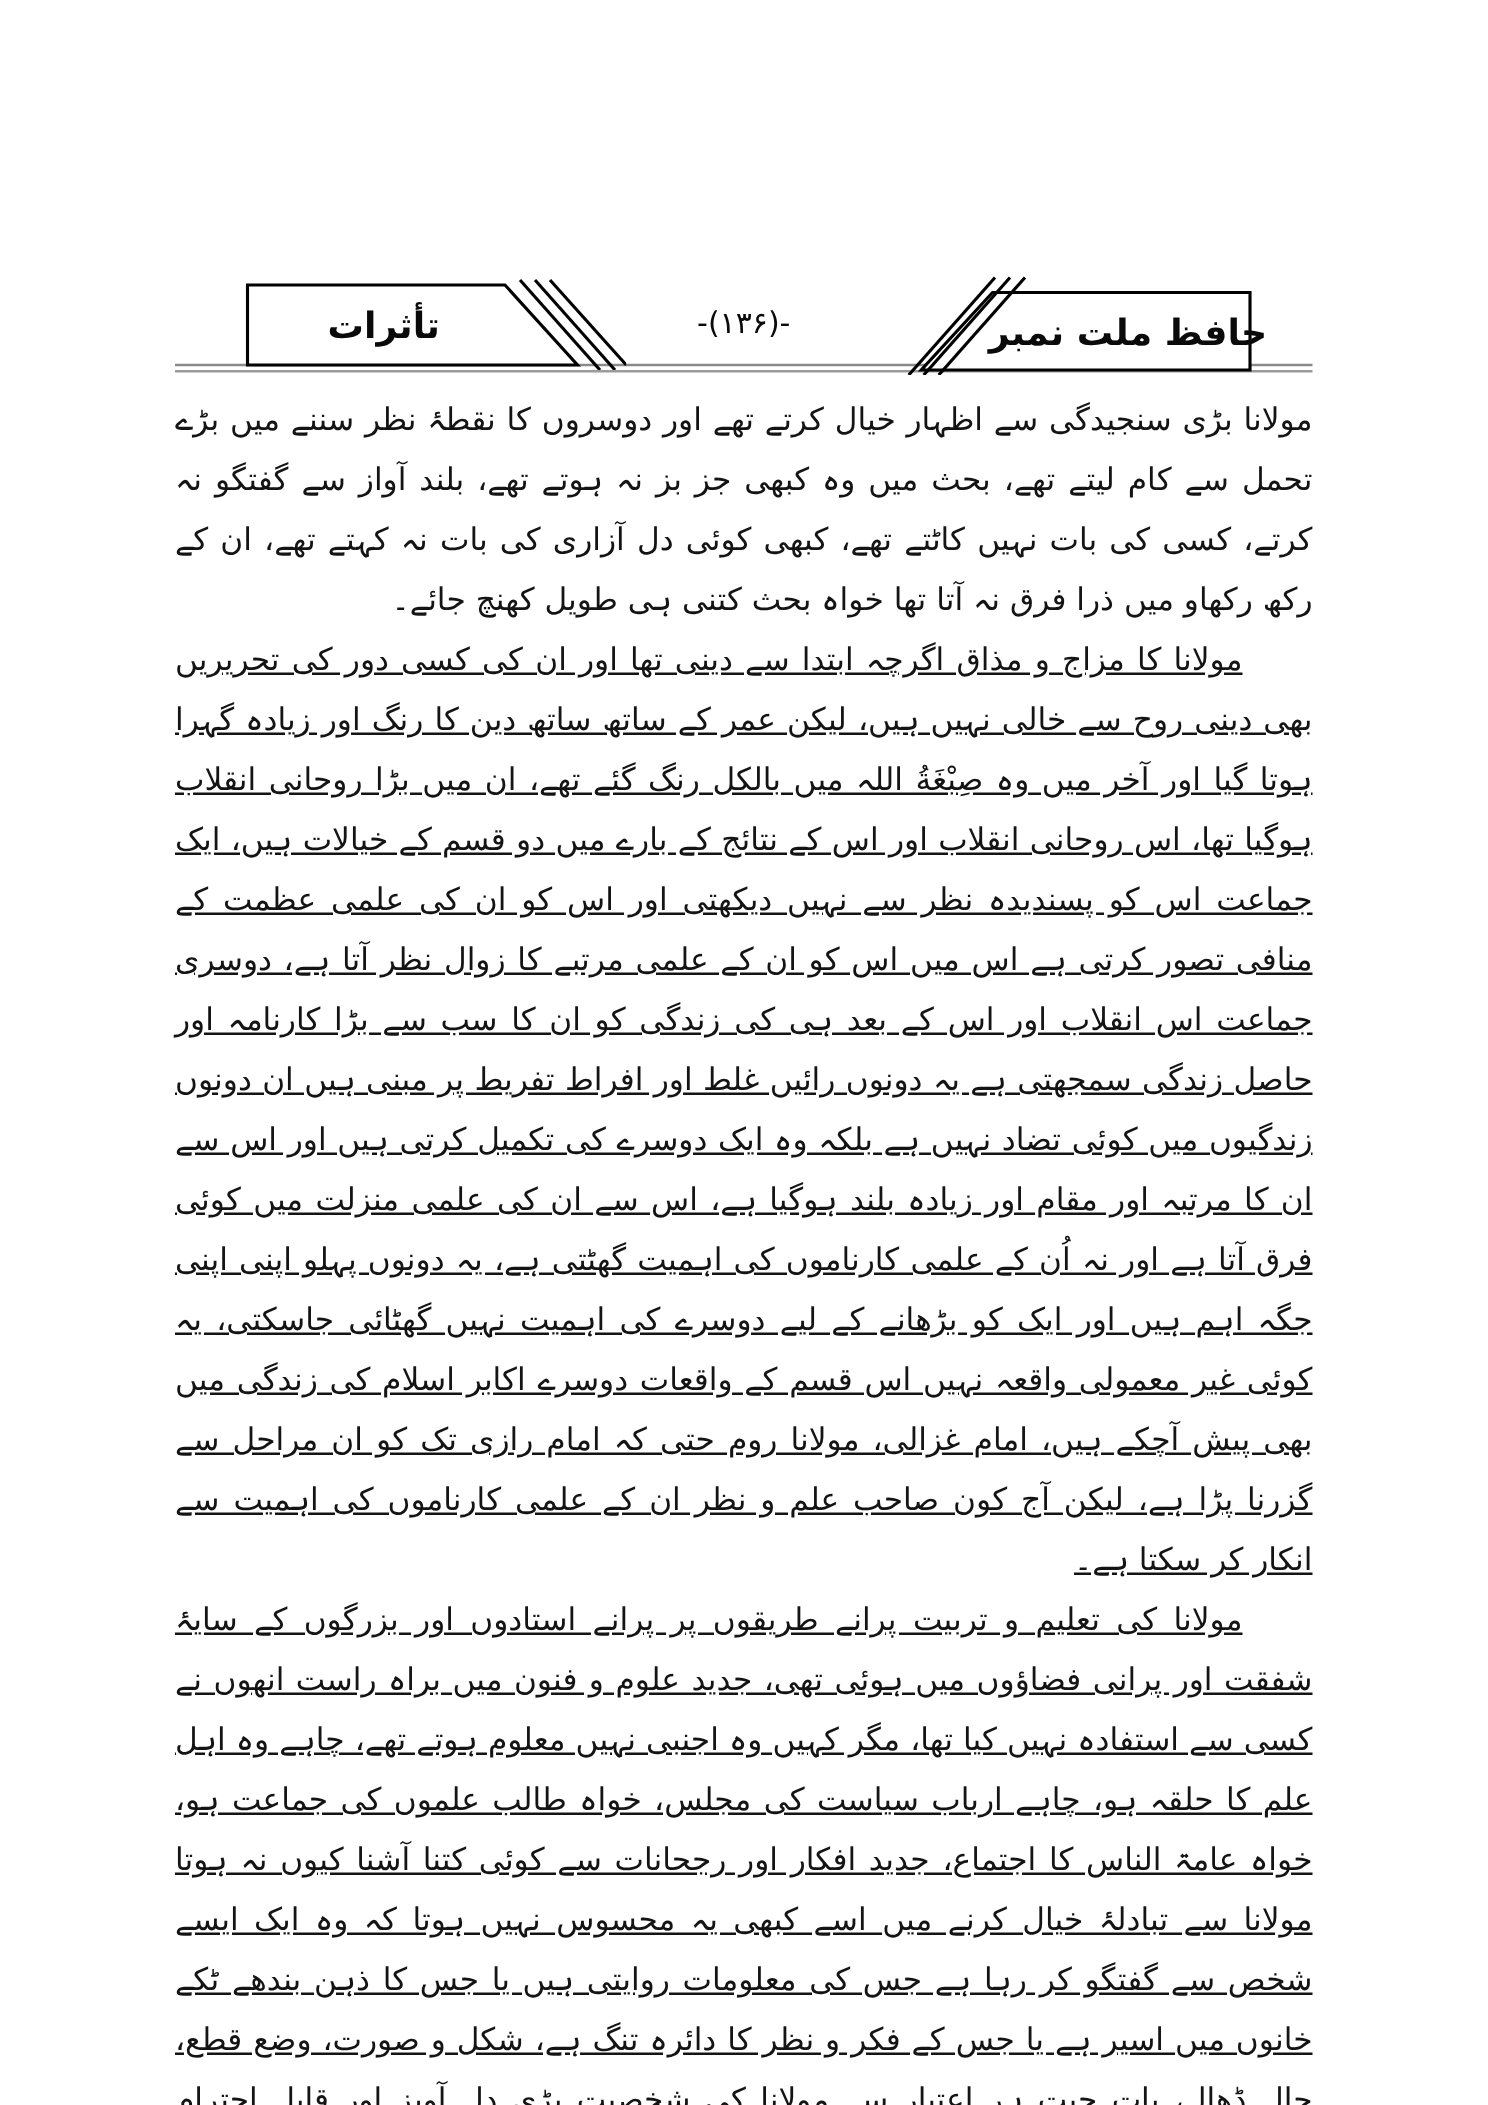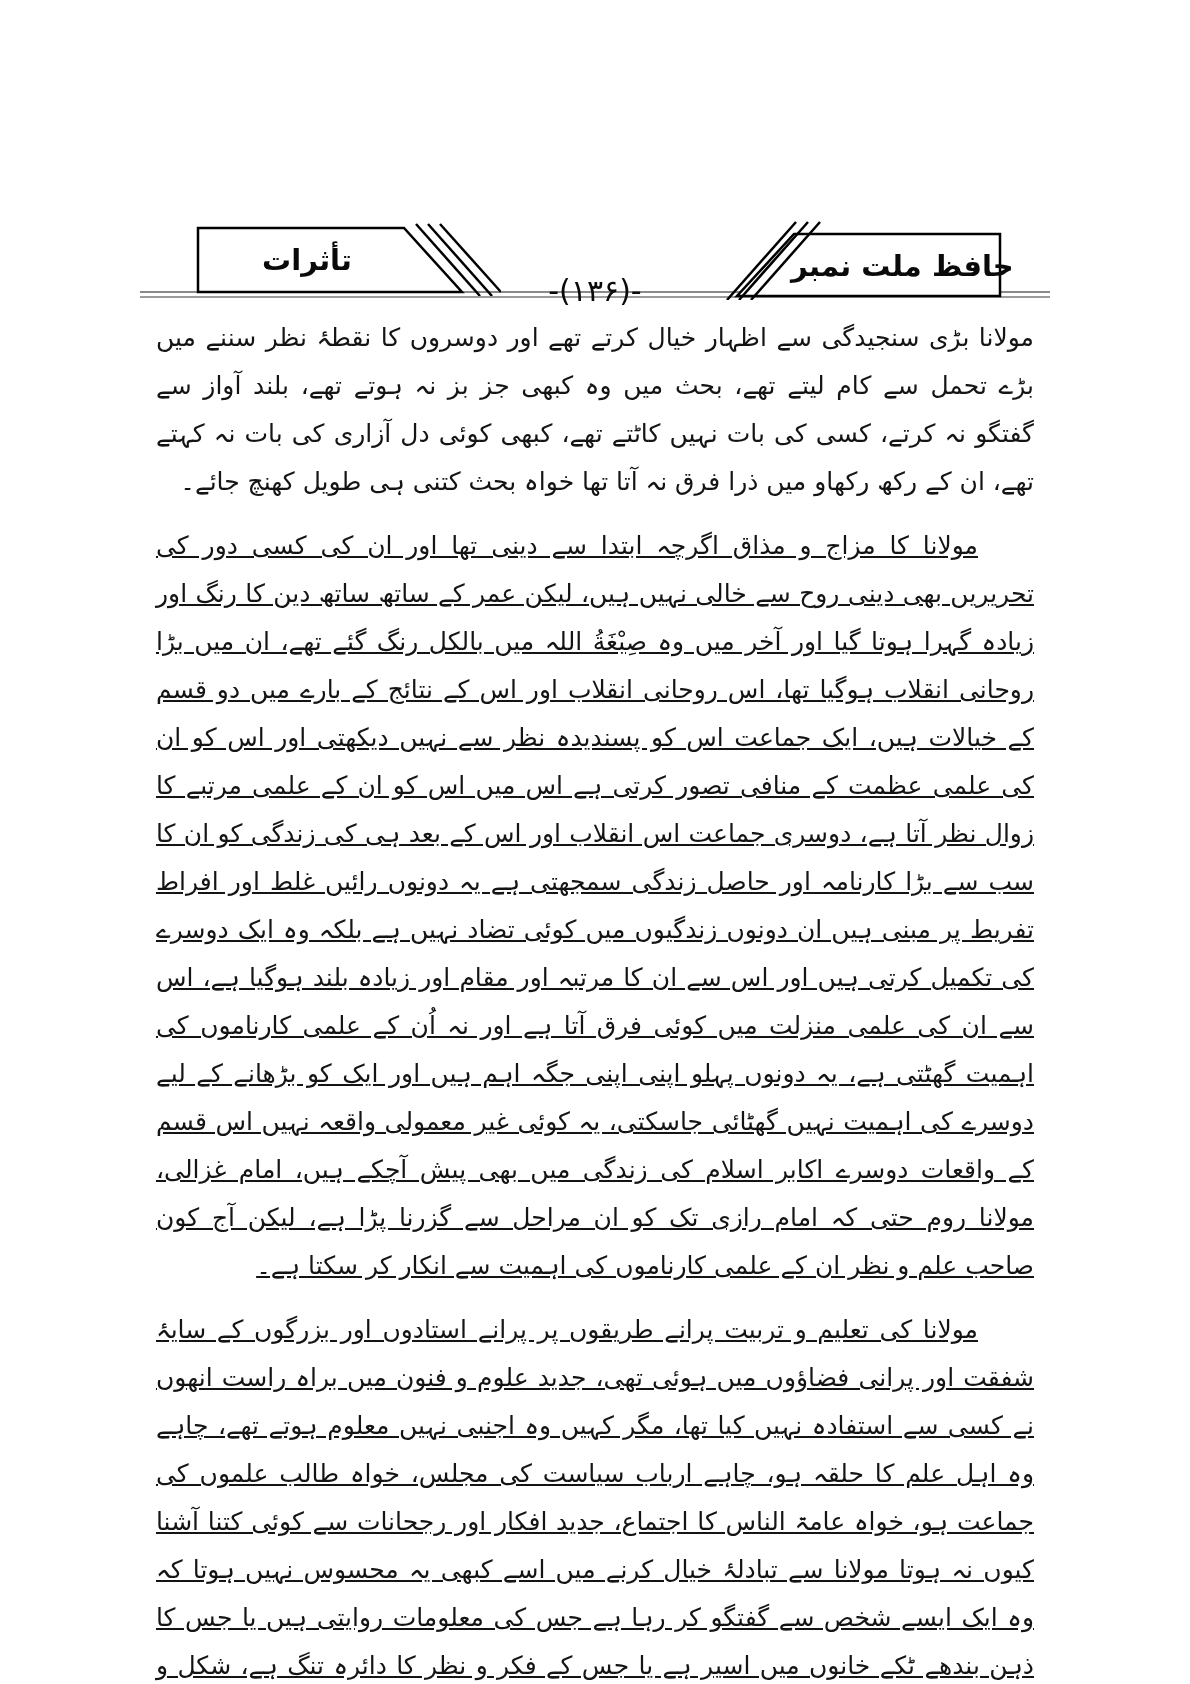--- a/index.html
+++ b/index.html
@@ -32,42 +32,41 @@
     color:#0a0a0a;
   }
   .box-section { left:56px; width:305px; height:76px; }
   .box-section .label { left:26px; top:26px; width:170px; text-align:center; }
   .box-publication { right:48px; width:305px; height:80px; }
   .box-publication .label { right:16px; top:32px; width:195px; text-align:center; }
   .page-number {
     position:absolute;
     left:0; right:0; top:24px;
     text-align:center;
-    font-size:30px;
+    font-size:24px;
     letter-spacing:1px;
     color:#0a0a0a;
-    margin-top:29px;
   }
   
   .rule {
     height:3px;
     border-top:2px solid #8a8a8a;
     border-bottom:2px solid #9b9b9b;
     margin-top:-1px;
   }
   
   .body-text {
     direction:rtl;
     margin-top:14px;
     font-size:25px;
     line-height:48px;
     text-align:justify;
   }
   .body-text p {
-    margin:16px;
+    margin:0;
     color:#141414;
   }
   .body-text p.indent { text-indent:56px;text-decoration:underline; }
 </style>
 </head>
 <body>
 
 <div class="page">
   <div class="content">
 

